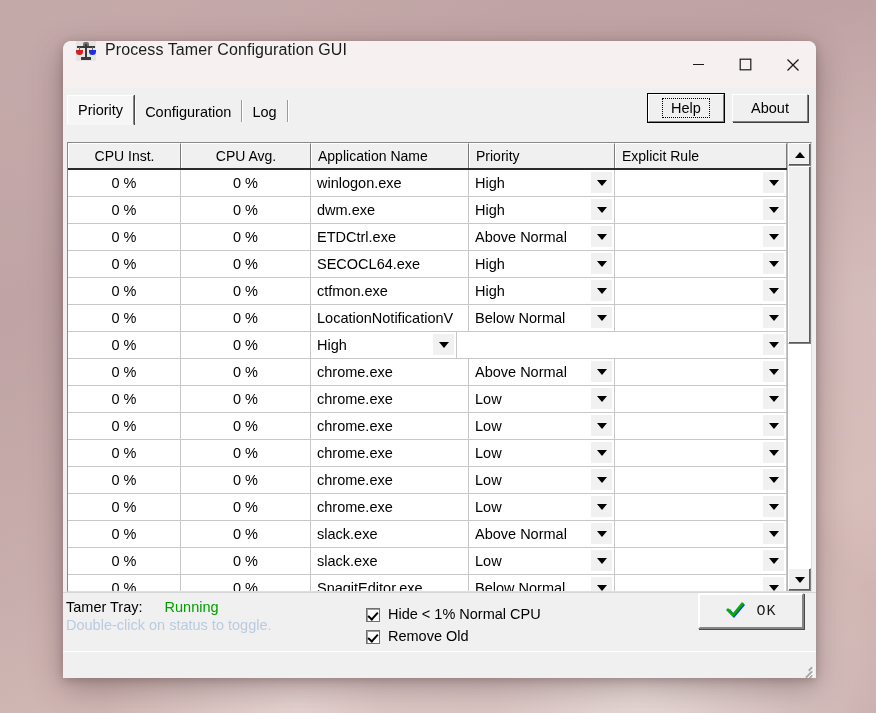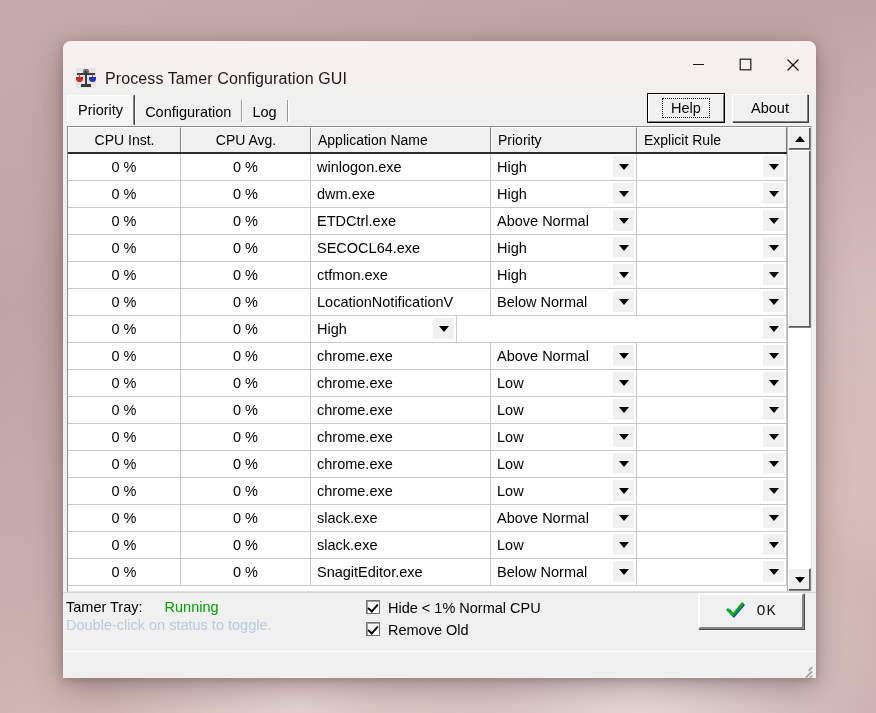--- a/index.html
+++ b/index.html
@@ -59,21 +59,21 @@
     overflow: hidden;
     display: flex;
     flex-direction: column;
   }
 
   
   #titlebar {
     height: 47px;
     background: #f6f0f0;
     display: flex;
-    align-items: flex-end;
+    align-items: flex-start;
     flex: none;
     border-radius: 8px 8px 0 0;
   }
   #title-icon {
     width: 20px; height: 20px;
     margin-left: 13px; margin-right: 9px;
     position: relative;
     flex: none;
     background: #e8e4e4;
   }
@@ -162,21 +162,21 @@
   .topbtn.default .focusrect {
     border: 1px dotted #000;
     padding: 0 8px;
     height: 18px;
     display: flex; align-items: center;
   }
 
   
   #grid-wrap {
     flex: 1 1 auto;
-    margin: 0 4px 0 4px;
+    margin: 16px 4px 0 4px;
     display: flex;
     min-height: 0;
     background: #fff;
     border-top: 1px solid #898989;
     border-left: 1px solid #898989;
     border-right: 1px solid #dfdfdf;
     border-bottom: 1px solid #dfdfdf;
   }
   #grid { flex: 1 1 auto; display: flex; flex-direction: column; min-width: 0; }
 
@@ -237,21 +237,21 @@
     display: block;
     width: 0; height: 0;
     border-left: 5px solid transparent;
     border-right: 5px solid transparent;
     border-top: 6px solid #000;
   }
 
   
   .c-inst { width: 113px; }
   .c-avg  { width: 130px; }
-  .c-app  { width: 180px; }
+  .c-app  { width: 158px; }
   .c-pri  { width: 146px; }
   .c-rule { flex: 1 1 auto; min-width: 0; }
 
   
   #vscroll {
     width: 23px;
     flex: none;
     background: #ffffff;
     display: flex; flex-direction: column;
     border-left: 1px solid #b6b6b6;
@@ -293,21 +293,21 @@
     background: #f0f0f0;
     border-top: 1px solid #d6d6d6;
   }
   #status-col { margin-left: 3px; margin-top: 6px; width: 260px; flex: none; }
   .status-line1 { display: flex; align-items: flex-start; }
   #status-label { font-size: 14.5px; color: #000; }
   #status-value { font-size: 14.5px; color: #00a000; margin-left: 22px; }
   #status-hint { font-size: 14.5px; color: #b9cbe0; margin-top: 2px; }
 
   #checks { margin-top: 7px; width: 240px; flex: none; }
-  .checkrow { display: flex; align-items: flex-start; height: 22px; padding-left: 40px; }
+  .checkrow { display: flex; align-items: flex-end; height: 22px; padding-left: 40px; }
   .chkbox {
     width: 14px; height: 14px;
     background: #fff;
     border: 1px solid #707070;
     box-shadow: inset 1px 1px 0 #a0a0a0;
     position: relative;
     flex: none;
     margin-right: 8px;
     box-sizing: border-box;
   }

